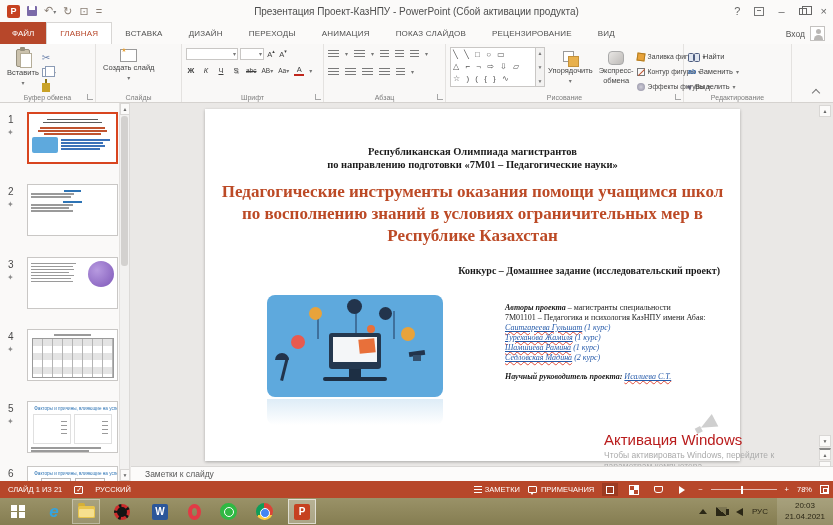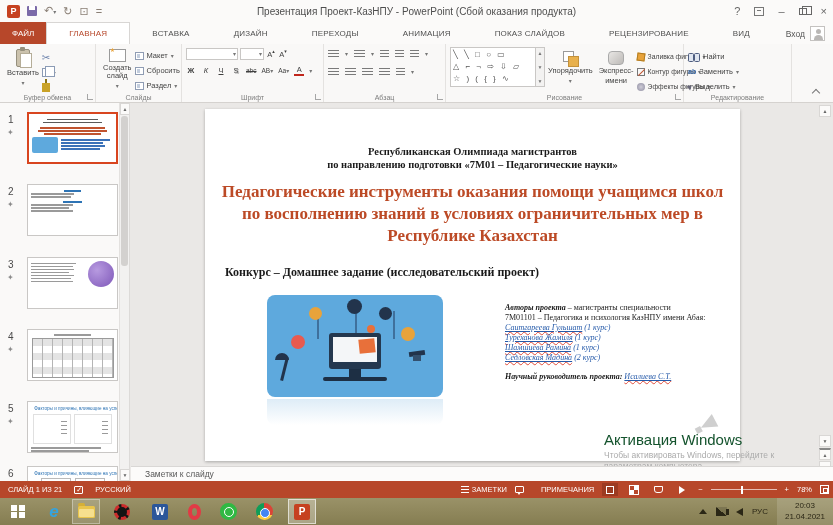--- a/index.html
+++ b/index.html
@@ -14,21 +14,21 @@
 .qg{color:#8a7f75;font-size:11px;line-height:11px}
 .tb-title{position:absolute;left:0;right:0;text-align:center;font-size:10px;color:#4e4e4e;pointer-events:none}
 .winctl{position:absolute;right:6px;top:0;height:22px;display:flex;align-items:center;gap:14px;color:#666;font-size:11px}
 .restore{width:8px;height:7px;border:1px solid #666;position:relative}
 .restore::before{content:"";position:absolute;left:2px;top:-3px;width:8px;height:7px;border:1px solid #666}
 .ribopt{width:10px;height:9px;border:1px solid #777;position:relative}
 .ribopt::after{content:"";position:absolute;left:2px;top:2px;width:4px;height:3px;border-top:1px solid #777}
 
 .tabrow{position:absolute;left:0;top:22px;width:833px;height:22px;background:#FBFAF9;display:flex;align-items:flex-end;font-size:8px;color:#4f4f4f}
 .ftab{background:#B7472A;color:#fff;padding:5px 12px;height:22px;display:flex;align-items:center}
-.tab{padding:5px 22px;height:22px;display:flex;align-items:center;letter-spacing:.2px}
+.tab{padding:5px 13px;height:22px;display:flex;align-items:center;letter-spacing:.2px}
 .tab.active{background:#fff;color:#B7472A;border:1px solid #D8D6D4;border-bottom:none}
 .signin{position:absolute;right:8px;bottom:3px;display:flex;align-items:center;gap:5px;color:#555;font-size:8.5px}
 .person{width:15px;height:15px;border:1px solid #c4c2c0;background:#fff;position:relative}
 .person::before{content:"";position:absolute;left:4.5px;top:2px;width:5px;height:5px;border-radius:50%;background:#b9b7b5}
 .person::after{content:"";position:absolute;left:2.5px;top:8px;width:9px;height:5px;border-radius:5px 5px 0 0;background:#b9b7b5}
 
 .ribbon{position:absolute;left:0;top:44px;width:833px;height:59px;background:#F9F8F7;border-bottom:1px solid #D5D2CF;display:flex;font-size:7.5px;color:#444}
 .grp{position:relative;height:58px;border-right:1px solid #E4E2E0;padding:3px 2px 11px 4px;display:flex;align-items:flex-start}
 .grp-label{position:absolute;left:0;right:0;bottom:1px;text-align:center;font-size:7px;color:#7d7d7d}
 .lau{position:absolute;right:2px;bottom:2px;width:6px;height:6px;border:1px solid #a6a6a6;border-top:none;border-right:none}
@@ -96,21 +96,21 @@
 .leg{width:6px;height:16px;background:repeating-linear-gradient(to bottom,#9a9a9a 0 1px,transparent 1px 4px)}
 .tscroll{position:absolute;right:0;top:0;width:10px;height:100%;background:#F2F1F0;border-left:1px solid #E3E1DF}
 .tsbtn{width:10px;height:12px;background:#FBFAF9;border:1px solid #D9D7D5;font-size:5px;color:#666;text-align:center;line-height:11px}
 .tsbtn.bot{position:absolute;bottom:0}
 .tsthumb{position:absolute;top:13px;left:1px;width:7px;height:150px;background:#D3D1CF;border-radius:3px}
 
 .canvas{position:absolute;left:131px;top:103px;width:702px;height:363px;background:#EAE8E6}
 .slide{position:absolute;left:74px;top:6px;width:535px;height:352px;background:#fff;box-shadow:0 1px 3px rgba(0,0,0,.28);font-family:"Liberation Serif","DejaVu Serif",serif;color:#1a1a1a}
 .sl-head{position:absolute;top:36px;left:20px;right:20px;text-align:center;font-size:10.5px;font-weight:bold;line-height:13px}
 .sl-title{position:absolute;top:72px;left:16px;right:16px;text-align:center;font-size:17px;font-weight:bold;color:#BC4A26;line-height:22px}
-.sl-sub{position:absolute;top:156px;left:20px;right:20px;text-align:left;font-size:12px;font-weight:bold}
+.sl-sub{position:absolute;top:156px;left:20px;right:20px;text-align:right;font-size:10px;font-weight:bold}
 .pic{position:absolute;left:62px;top:186px;width:176px;height:102px;background:#5EA9DD;border-radius:8px;overflow:hidden}
 .pic .mon{position:absolute;left:62px;top:38px;width:52px;height:36px;background:#24384F;border-radius:3px}
 .pic .mon::after{content:"";position:absolute;left:4px;top:4px;width:44px;height:25px;background:#F4F6F8}
 .pic .book{position:absolute;left:92px;top:44px;width:16px;height:14px;background:#E8703A;transform:rotate(-6deg)}
 .pic .stand{position:absolute;left:82px;top:74px;width:12px;height:8px;background:#1d2f44}
 .pic .base{position:absolute;left:56px;top:82px;width:64px;height:4px;background:#1d2f44;border-radius:2px}
 .pic .c1{position:absolute;border-radius:50%}
 .pic .lamp{position:absolute;left:16px;top:62px;width:3px;height:24px;background:#22344c;transform:rotate(14deg)}
 .pic .lamph{position:absolute;left:8px;top:58px;width:14px;height:7px;background:#22344c;border-radius:7px 7px 0 0}
 .pic .cap{position:absolute;right:18px;top:56px;width:16px;height:5px;background:#22344c;transform:rotate(-8deg)}
@@ -119,21 +119,21 @@
 .refl{position:absolute;left:62px;top:290px;width:176px;height:26px;background:linear-gradient(#c3ddf0,rgba(255,255,255,0));border-radius:0 0 8px 8px;opacity:.55}
 .authors{position:absolute;left:300px;top:194px;width:228px;font-size:8px;line-height:10px}
 .bi{font-weight:bold;font-style:italic}
 .lnkline{font-style:italic;color:#2459A9}
 .sqg{text-decoration:underline wavy #E04B3A 1px}
 .lnku{text-decoration:underline}
 .sup{margin-top:9px}
 .sl-foot{position:absolute;top:304px;left:0;right:60px;text-align:center;font-size:9.5px}
 .mega{position:absolute;right:24px;top:308px;width:0;height:0;border-top:7px solid transparent;border-bottom:7px solid transparent;border-right:16px solid #CFCFCF;transform:rotate(-28deg)}
 .mega::after{content:"";position:absolute;left:-6px;top:-2px;width:6px;height:6px;background:#CFCFCF}
-.wm1{position:absolute;left:473px;top:328px;font-size:15px;color:#14532d;font-family:"Liberation Sans",sans-serif}
+.wm1{position:absolute;left:473px;top:328px;font-size:15px;color:#b91c1c;font-family:"Liberation Sans",sans-serif}
 .wm2{position:absolute;left:473px;top:347px;width:215px;font-size:8.5px;line-height:11px;color:#ABABAB;font-family:"Liberation Sans",sans-serif}
 .vscroll{position:absolute;right:2px;top:2px;width:12px;height:358px}
 .vsbtn{width:12px;height:12px;background:#FBFAF9;border:1px solid #D9D7D5;font-size:5px;color:#666;text-align:center;line-height:11px}
 .vsb2{position:absolute;width:12px;height:12px;background:#FBFAF9;border:1px solid #D9D7D5;font-size:5px;color:#666;text-align:center;line-height:11px}
 
 .notesbar{position:absolute;left:131px;top:466px;width:702px;height:15px;background:#FCFBFA;border-top:1px solid #D9D7D5;display:flex;align-items:center;padding-left:14px;font-size:8.5px;color:#595959}
 
 .statusbar{position:absolute;left:0;top:481px;width:833px;height:17px;background:#B7472A;color:#fff;font-size:7.5px;display:flex;align-items:center}
 .st-left{display:flex;align-items:center;gap:12px;padding-left:8px}
 .spell{width:9px;height:8px;border:1px solid #fff;border-radius:1px;position:relative}
@@ -185,21 +185,21 @@
 
   <div class="titlebar">
     <div class="qat">
       <span class="ppico">P</span>
       <span class="floppy"></span>
       <span class="qg">↶<span class="car">▾</span></span>
       <span class="qg">↻</span>
       <span class="qg">⊡</span>
       <span class="qg">=</span>
     </div>
-    <div class="tb-title">Презентация Проект-КазНПУ - PowerPoint (Сбой оказания продукта)</div>
+    <div class="tb-title">Презентация Проект-КазНПУ - PowerPoint (Сбой активации продукта)</div>
     <div class="winctl">
       <span>?</span>
       <span class="ribopt"></span>
       <span>–</span>
       <span class="restore"></span>
       <span>×</span>
     </div>
   </div>
 
   <div class="tabrow">
@@ -241,36 +241,20 @@
       <div class="grp-label">Буфер обмена</div>
       <span class="lau"></span>
     </div>
 
     <div class="grp" style="width:86px">
       <div class="big">
         <span class="nslide"></span>
         <span>Создать слайд</span>
         <span class="car">▾</span>
       </div>
-      <div class="smcol" style="padding-top:2px">
-        <div class="sm">
-            <span class="mico"></span>
-            <span>Макет</span>
-            <span class="car">▾</span>
-          </div>
-        <div class="sm">
-            <span class="mico"></span>
-            <span>Сбросить</span>
-          </div>
-        <div class="sm">
-            <span class="mico"></span>
-            <span>Раздел</span>
-            <span class="car">▾</span>
-          </div>
-      </div>
       <div class="grp-label">Слайды</div>
     </div>
 
     <div class="grp" style="width:142px;flex-direction:column;gap:4px">
       <div class="sm" style="gap:2px">
         <span class="combo"></span>
         <span class="combo small"></span>
         <span class="fbtn"><span>А</span><sup style="font-size:5px">▴</sup></span>
         <span class="fbtn"><span>А</span><sup style="font-size:5px">▾</sup></span>
       </div>
@@ -326,21 +310,21 @@
           </div>
       </div>
       <div class="big" style="padding-top:4px">
         <span class="arrg"></span>
         <span>Упорядочить</span>
         <span class="car">▾</span>
       </div>
       <div class="big" style="padding-top:4px">
         <span class="qsty"></span>
         <span>Экспресс-</span>
-        <span>имени</span>
+        <span>обмена</span>
       </div>
       <div class="smcol" style="padding-top:3px;font-size:6.8px">
         <div class="sm">
             <span class="dfill"></span>
             <span>Заливка фигуры</span>
             <span class="car">▾</span>
           </div>
         <div class="sm">
             <span class="dline"></span>
             <span>Контур фигуры</span>
@@ -543,21 +527,21 @@
     <div class="st-left">
       <span>СЛАЙД 1 ИЗ 21</span>
       <span class="spell"></span>
       <span>РУССКИЙ</span>
     </div>
     <div class="st-right">
       <span style="display:flex;align-items:center;gap:3px">
           <span class="nico"></span>
           <span>ЗАМЕТКИ</span>
         </span>
-      <span style="display:flex;align-items:center;gap:17px">
+      <span style="display:flex;align-items:center;gap:4px">
           <span class="cico"></span>
           <span>ПРИМЕЧАНИЯ</span>
         </span>
       <span class="view active">
           <span class="v-norm"></span>
         </span>
       <span class="view">
           <span class="v-grid"></span>
         </span>
       <span class="view">

